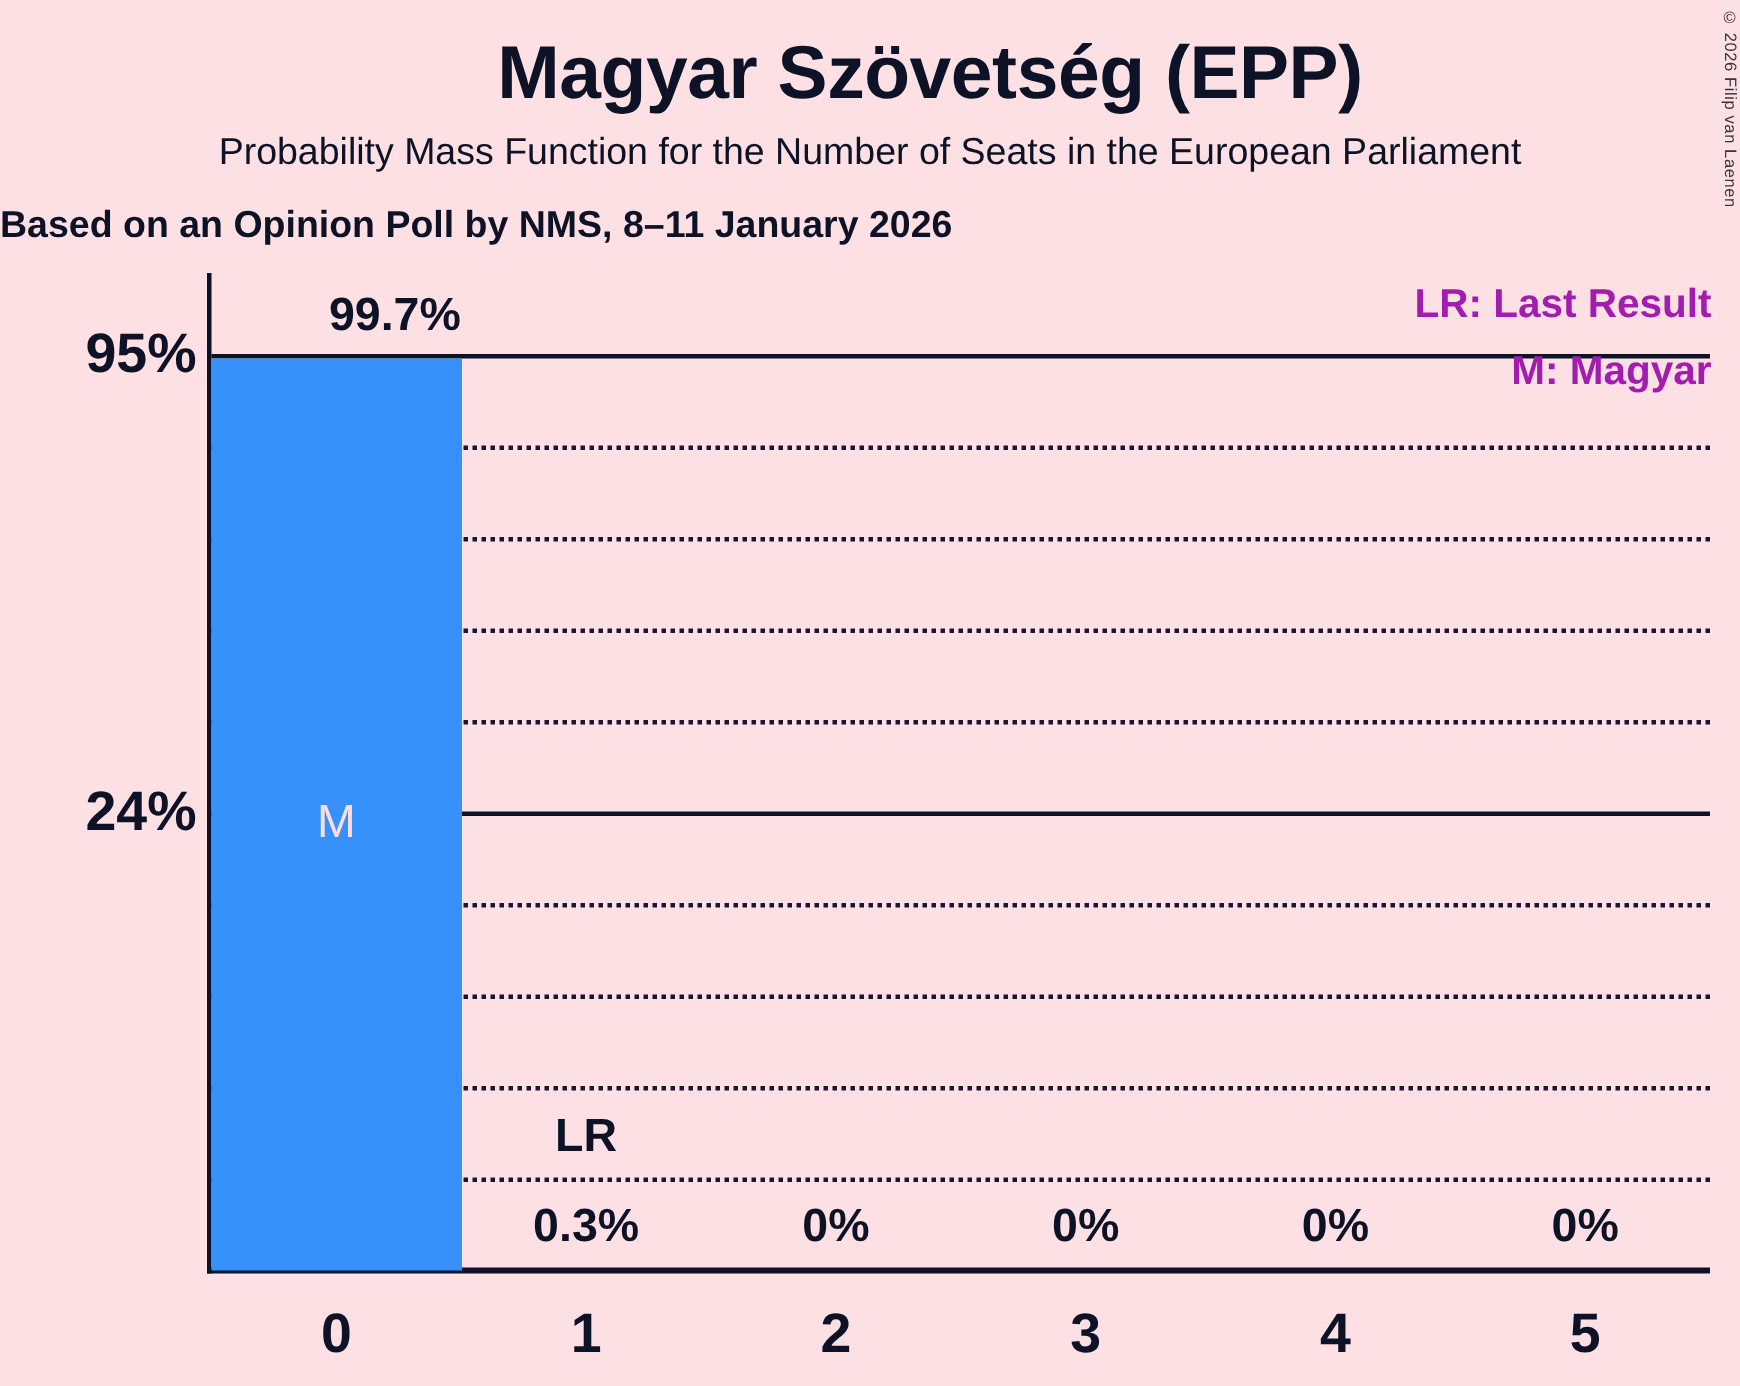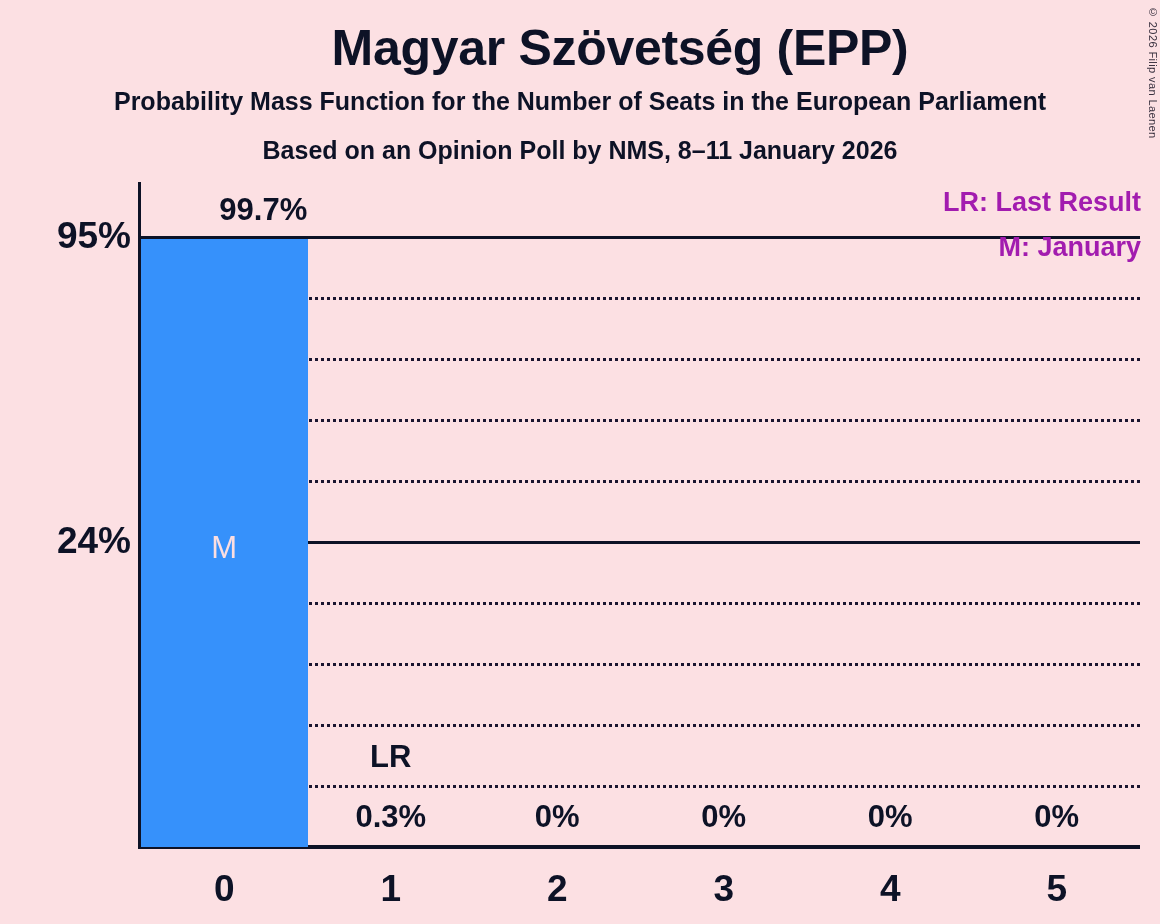--- a/index.html
+++ b/index.html
@@ -38,30 +38,29 @@
     line-height: 1.05;
     padding-left: 40px;
   }
   .subtitle {
     position: absolute;
     left: 0;
     top: 88px;
     width: 1160px;
     text-align: center;
     font-size: 25px;
-    font-weight: bold;
+    font-weight: normal;
     color: #0d1226;
     line-height: 1.05;
   }
   .subsubtitle {
     position: absolute;
     left: 0;
     top: 137px;
     width: 1160px;
-    text-align: center;
     font-size: 25px;
     font-weight: bold;
     color: #0d1226;
     line-height: 1.05;
   }
 
   
   .copyright {
     position: absolute;
     right: 1px;
@@ -213,15 +212,15 @@
   <div id="xticks">
       <div class="xtick" style="left: 141px; width: 166.5px; top: 870px;">0</div>
       <div class="xtick" style="left: 307.5px; width: 166.5px; top: 870px;">1</div>
       <div class="xtick" style="left: 474px; width: 166.5px; top: 870px;">2</div>
       <div class="xtick" style="left: 640.5px; width: 166.5px; top: 870px;">3</div>
       <div class="xtick" style="left: 807px; width: 166.5px; top: 870px;">4</div>
       <div class="xtick" style="left: 973.5px; width: 166.5px; top: 870px;">5</div>
     </div>
 
   <div class="legend-item" style="top:189px;">LR: Last Result</div>
-  <div class="legend-item" style="top:234px;">M: January</div>
+  <div class="legend-item" style="top:234px;">M: Magyar</div>
 
 </div>
 
 </body></html>

